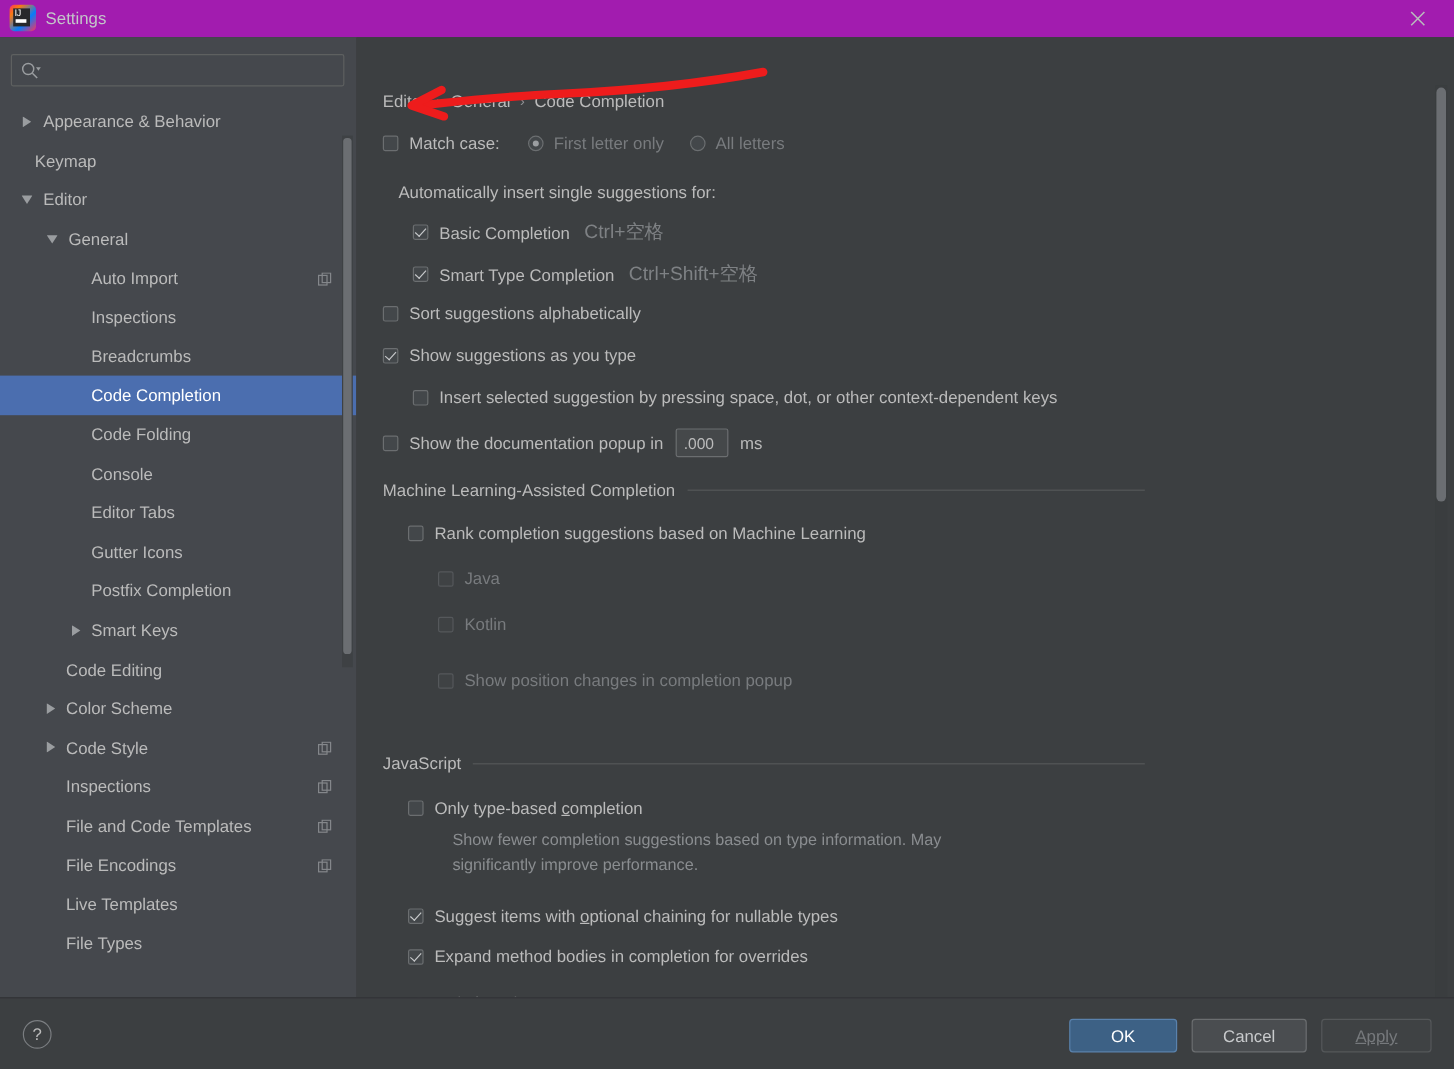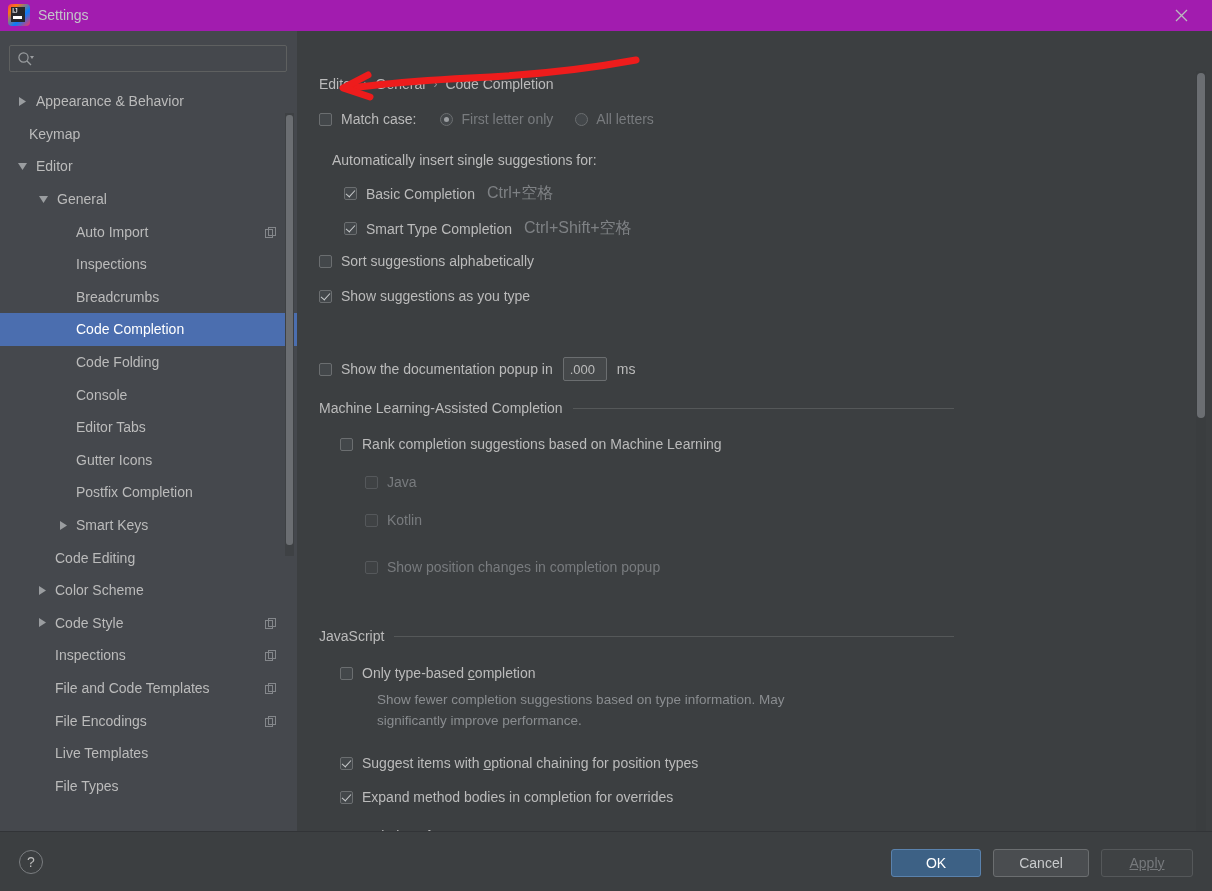--- a/index.html
+++ b/index.html
@@ -479,20 +479,24 @@
     <div class="row" style="left:22px; top:222px;">
       <span class="cb"></span>
       <span>Sort suggestions alphabetically</span>
     </div>
 
     <div class="row" style="left:22px; top:257px;">
       <span class="cb checked"></span>
       <span>Show suggestions as you type</span>
     </div>
 
+    <div class="row" style="left:47px; top:292px;">
+      <span class="cb"></span>
+      <span>Insert selected suggestion by pressing space, dot, or other context-dependent keys</span>
+    </div>
 
     <div class="row" style="left:22px; top:326px;">
       <span class="cb"></span>
       <span>Show the documentation popup in</span>
       <span class="spin-field">.000</span>
       <span>ms</span>
     </div>
 
     <div class="section-head" style="left:22px; top:369px;">
       <span>Machine Learning-Assisted Completion</span>
@@ -526,21 +530,21 @@
 
     <div class="row" style="left:43px; top:634px;">
       <span class="cb"></span>
       <span><span>Only type-based </span><span class="mn">c</span><span>ompletion</span></span>
     </div>
 
     <div class="help-text" style="left:80px; top:658px;">Show fewer completion suggestions based on type information. May significantly improve performance.</div>
 
     <div class="row" style="left:43px; top:724px;">
       <span class="cb checked"></span>
-      <span><span>Suggest items with </span><span class="mn">o</span><span>ptional chaining for position types</span></span>
+      <span><span>Suggest items with </span><span class="mn">o</span><span>ptional chaining for nullable types</span></span>
     </div>
 
     <div class="row" style="left:43px; top:758px;">
       <span class="cb checked"></span>
       <span>Expand method bodies in completion for overrides</span>
     </div>
 
     <div class="label-plain" style="left:47px; top:797px;">Completion of names</div>
 
     <div class="main-sb-track"></div>

